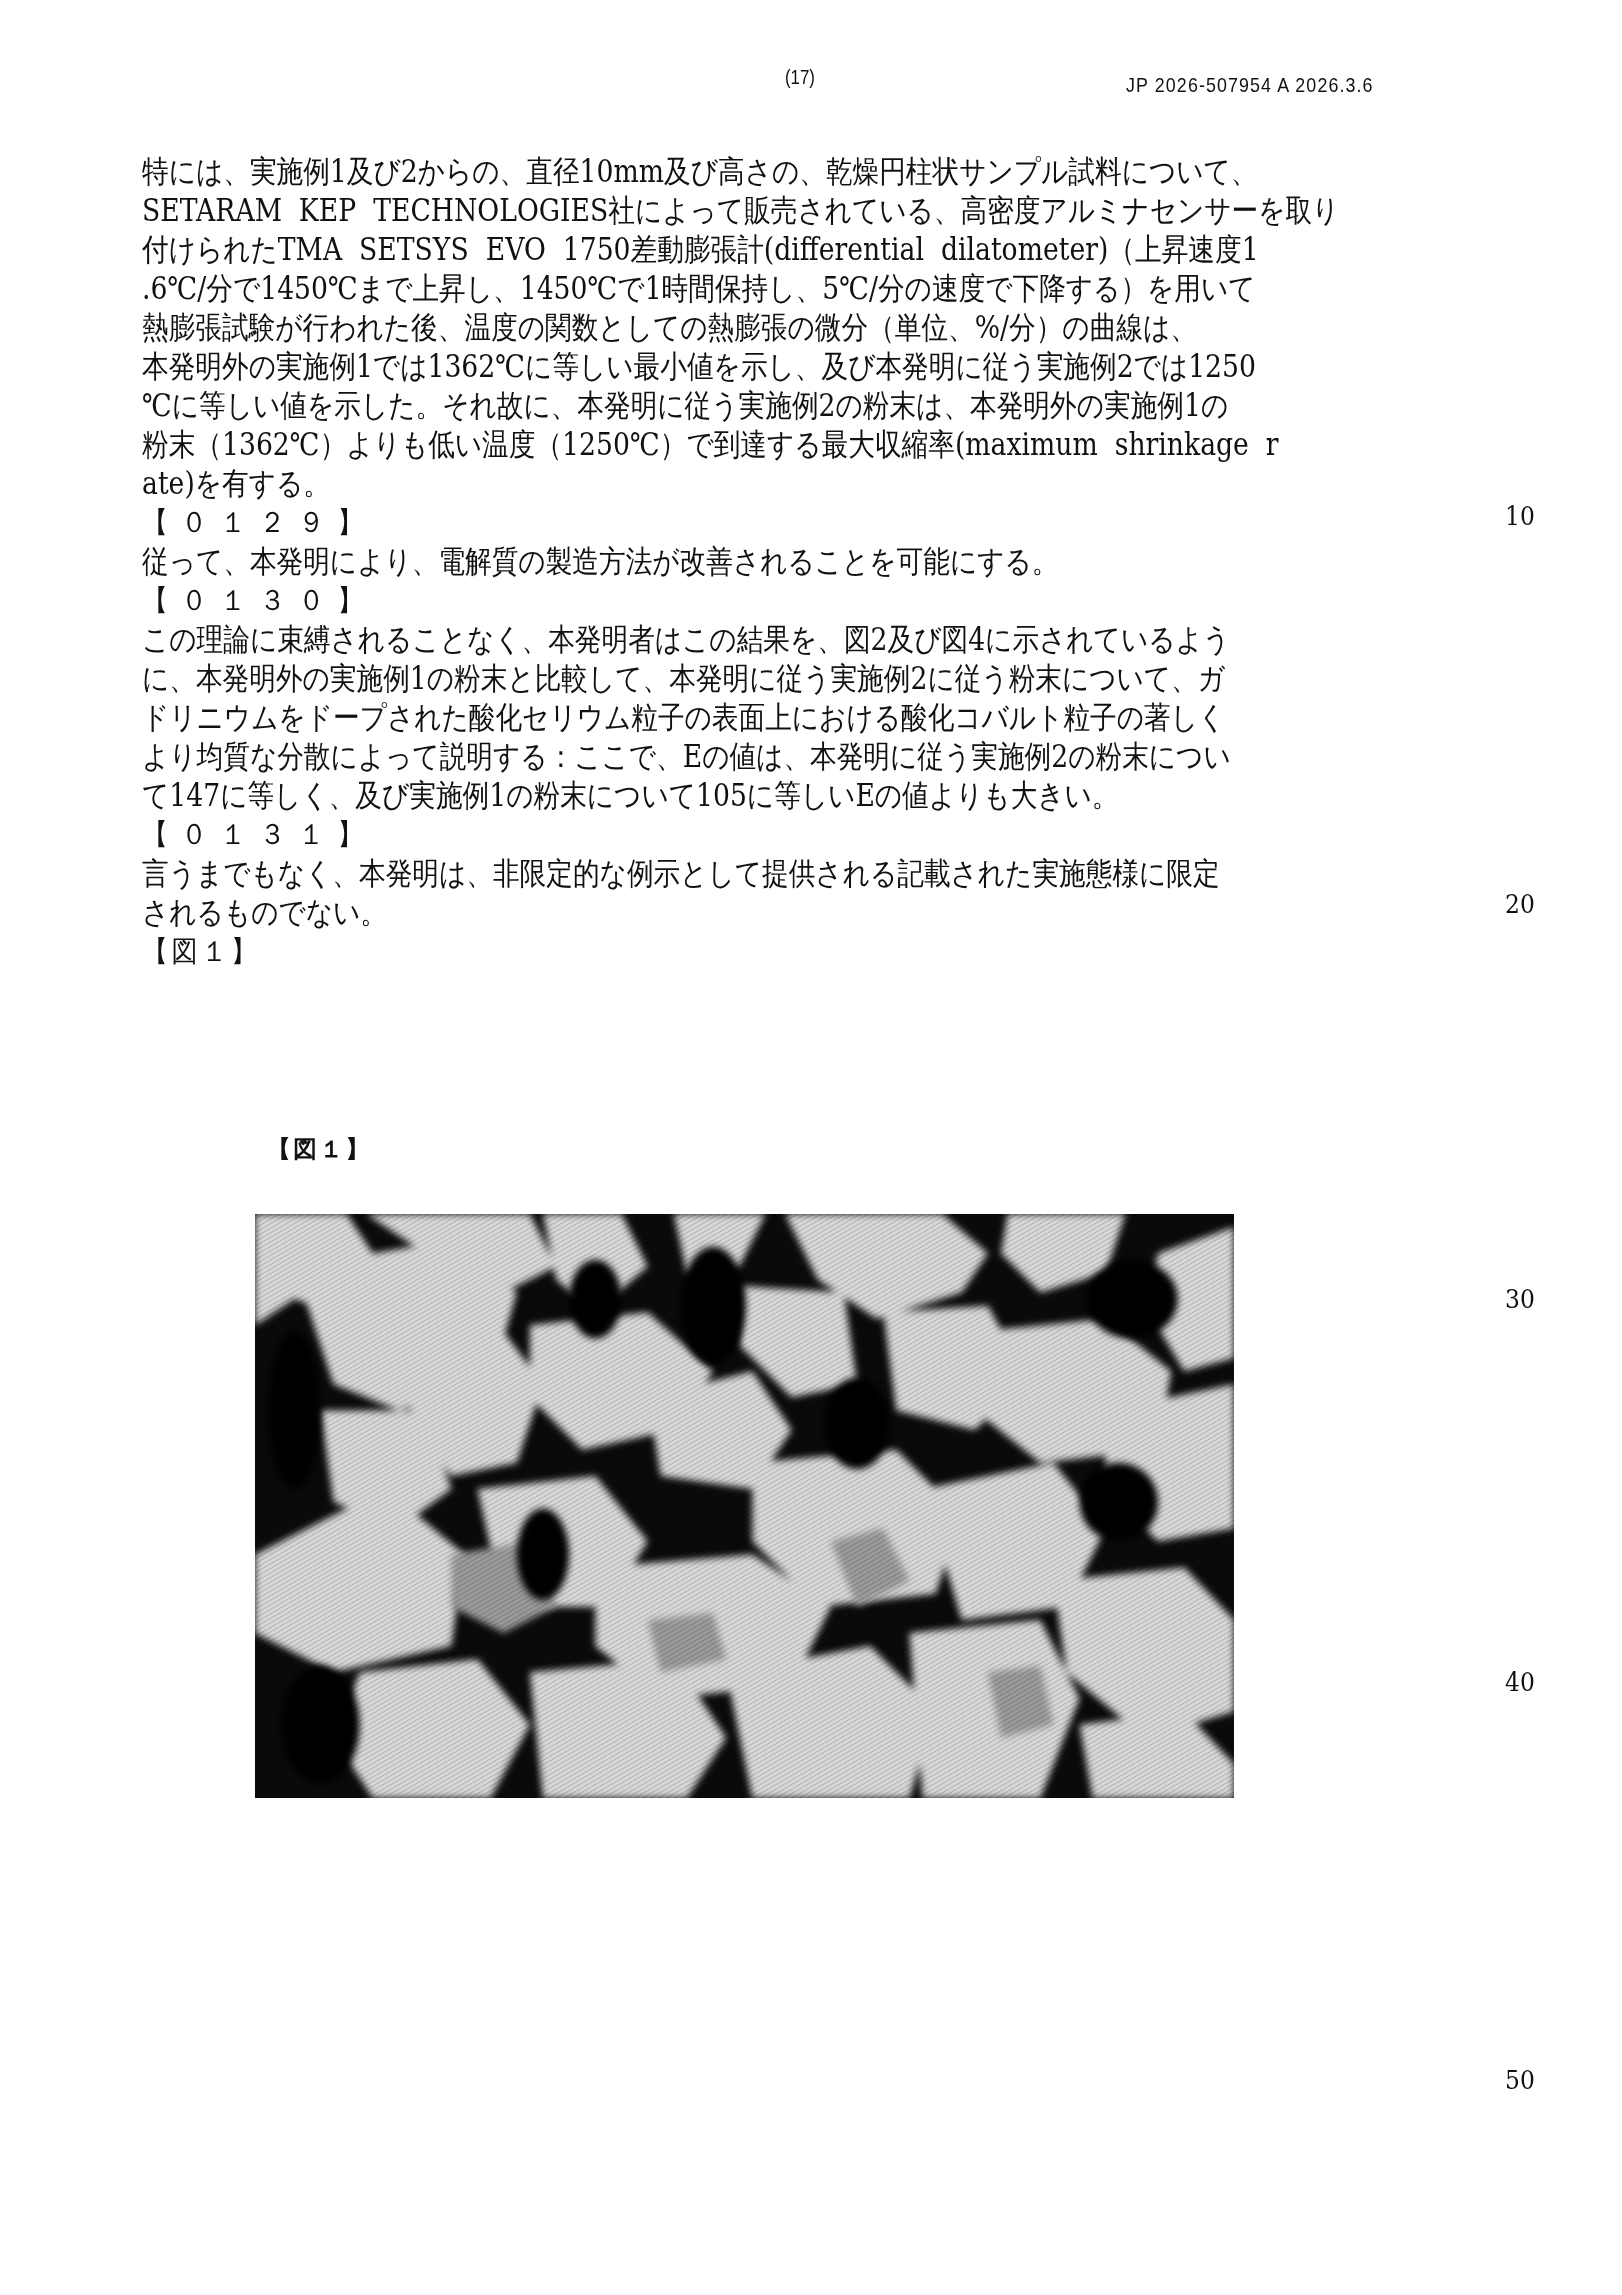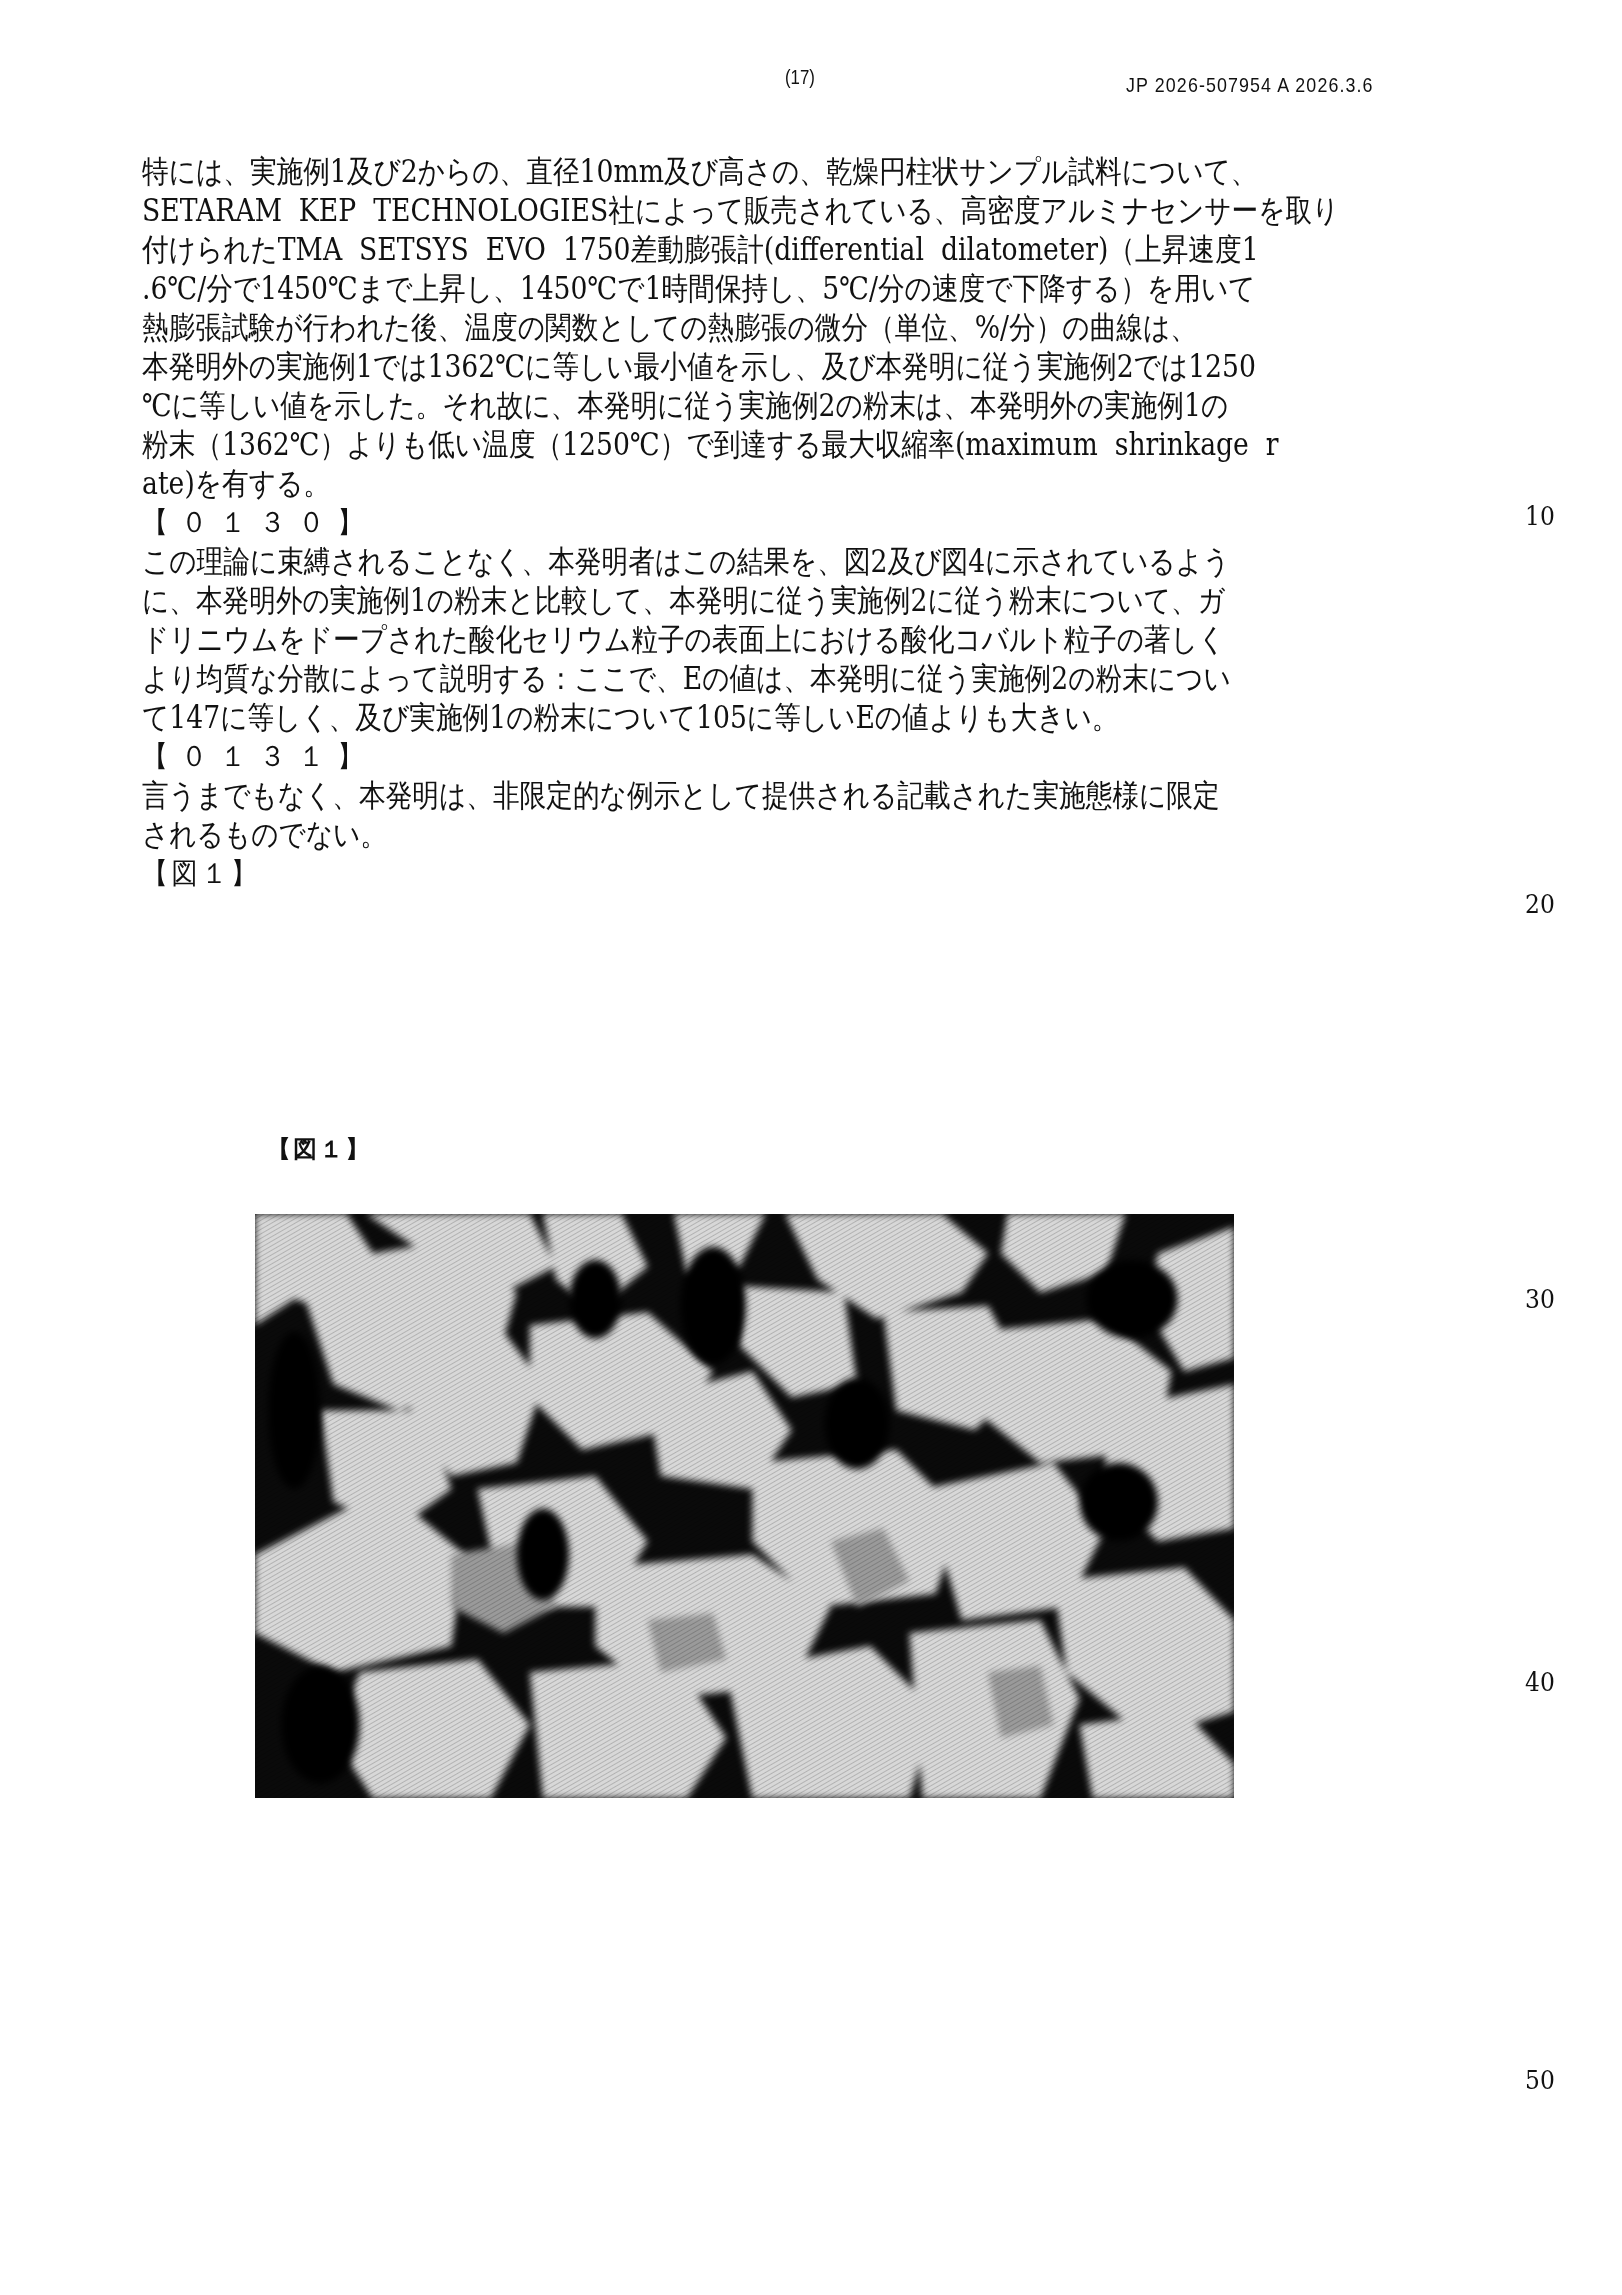--- a/index.html
+++ b/index.html
@@ -65,21 +65,20 @@
       transform-origin: left center;
     }
     .line-numbers {
       position: absolute;
       left: 1505px;
       top: 0;
       width: 52px;
       height: 2295px;
       font-family: "DejaVu Serif", "Liberation Serif", serif;
       font-size: 26px;
-      margin-left: 20px;
     }
     .line-numbers span {
       position: absolute;
       left: 0;
       transform: scaleX(0.9);
       transform-origin: left top;
     }
     .figure-caption {
       position: absolute;
       left: 267px;
@@ -117,20 +116,24 @@
     <span class="line">SETARAM  KEP  TECHNOLOGIES社によって販売されている、高密度アルミナセンサーを取り</span>
     <span class="line">付けられたTMA  SETSYS  EVO  1750差動膨張計(differential  dilatometer)（上昇速度1</span>
     <span class="line">.6℃/分で1450℃まで上昇し、1450℃で1時間保持し、5℃/分の速度で下降する）を用いて</span>
     <span class="line">熱膨張試験が行われた後、温度の関数としての熱膨張の微分（単位、%/分）の曲線は、</span>
     <span class="line">本発明外の実施例1では1362℃に等しい最小値を示し、及び本発明に従う実施例2では1250</span>
     <span class="line">℃に等しい値を示した。それ故に、本発明に従う実施例2の粉末は、本発明外の実施例1の</span>
     <span class="line">粉末（1362℃）よりも低い温度（1250℃）で到達する最大収縮率(maximum  shrinkage  r</span>
     <span class="line">ate)を有する。</span>
   </div>
 
+  <div>
+    <span class="para-num">【０１２９】</span>
+    <span class="line">従って、本発明により、電解質の製造方法が改善されることを可能にする。</span>
+  </div>
 
   <div>
     <span class="para-num">【０１３０】</span>
     <span class="line">この理論に束縛されることなく、本発明者はこの結果を、図2及び図4に示されているよう</span>
     <span class="line">に、本発明外の実施例1の粉末と比較して、本発明に従う実施例2に従う粉末について、ガ</span>
     <span class="line">ドリニウムをドープされた酸化セリウム粒子の表面上における酸化コバルト粒子の著しく</span>
     <span class="line">より均質な分散によって説明する：ここで、Eの値は、本発明に従う実施例2の粉末につい</span>
     <span class="line">て147に等しく、及び実施例1の粉末について105に等しいEの値よりも大きい。</span>
   </div>
 

